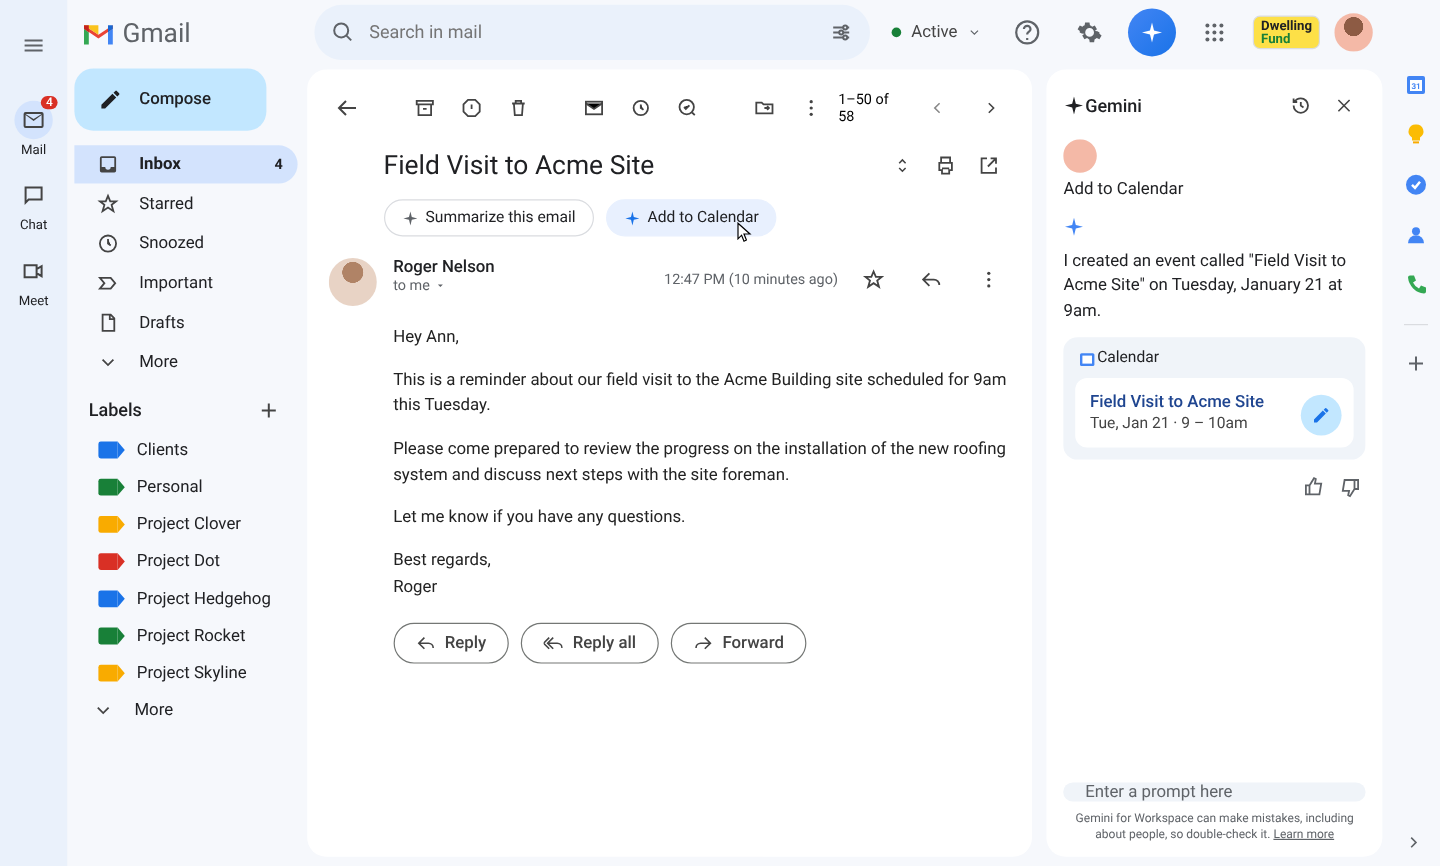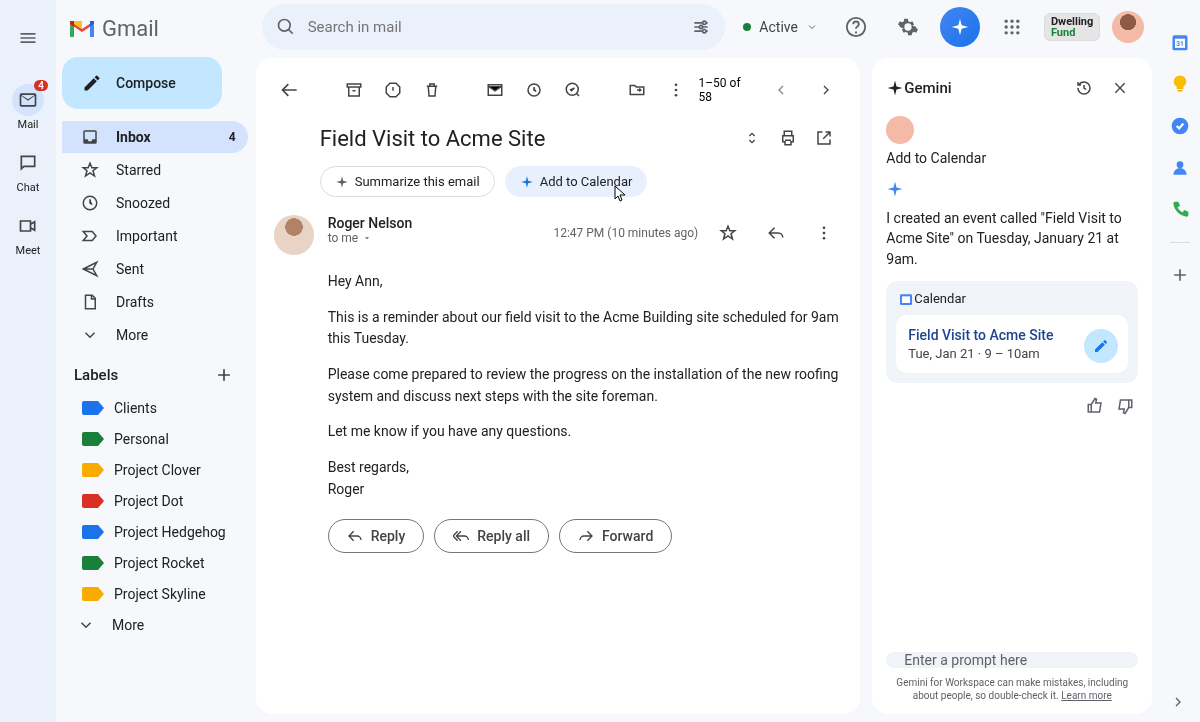--- a/index.html
+++ b/index.html
@@ -26,21 +26,21 @@
 .label-tag{width:16px;height:14px;border-radius:2px 0 0 2px;position:relative}
 .label-tag::after{content:'';position:absolute;right:-6px;top:0;border-left:6px solid;border-top:7px solid transparent;border-bottom:7px solid transparent;border-left-color:inherit}
 .main{flex:1;display:flex;flex-direction:column;padding-top:6px}
 .topbar{display:flex;align-items:center;gap:12px;padding:0 16px 10px 6px;height:52px}
 .search{flex:1;max-width:560px;background:#eaf1fb;border-radius:24px;height:46px;display:flex;align-items:center;padding:0 14px;gap:12px}
 .search input{flex:1;border:none;background:transparent;font-size:15px;outline:none;color:#5f6368}
 .status-chip{display:flex;align-items:center;gap:8px;color:#444;font-size:14px;padding:0 6px;cursor:pointer}
 .dot{width:8px;height:8px;background:#188038;border-radius:50%}
 .ico-btn{width:40px;height:40px;border-radius:50%;display:flex;align-items:center;justify-content:center;cursor:pointer;color:#5f6368}
 .gemini-orb{width:40px;height:40px;border-radius:50%;background:linear-gradient(135deg,#4285f4,#1a73e8);display:flex;align-items:center;justify-content:center;cursor:pointer}
-.org-chip{border:1px solid #dadce0;border-radius:6px;padding:2px 6px;font-size:11px;line-height:11px;font-weight:700;color:#202124;display:flex;align-items:flex-start;gap:4px;background:#e5e5e5}
+.org-chip{border:1px solid #dadce0;border-radius:6px;padding:2px 6px;font-size:11px;line-height:11px;font-weight:700;color:#202124;display:flex;align-items:flex-start;gap:4px;background:#fde047}
 .avatar{width:32px;height:32px;border-radius:50%;background:#f4b9a7;background-image:radial-gradient(circle at 50% 35%,#8d5b44 30%,#f4b9a7 31%)}
 .content{display:flex;flex:1;gap:12px;padding:0 8px 8px 0;min-height:0}
 .mailpane{flex:1;background:#fff;border-radius:16px;padding:12px 18px 18px;display:flex;flex-direction:column;overflow:hidden}
 .toolbar{display:flex;align-items:center;gap:6px;height:40px}
 .tb-ico{width:36px;height:36px;display:flex;align-items:center;justify-content:center;border-radius:50%;cursor:pointer;color:#444}
 .tb-gap{width:20px}
 .pager{margin-left:auto;display:flex;align-items:center;gap:13px;color:#000000;font-size:12px}
 .subject-row{display:flex;align-items:center;padding:10px 0 10px 46px}
 .subject{font-size:22px;font-weight:400;flex:1}
 .chips{display:flex;gap:10px;padding:0 0 14px 46px}
@@ -66,21 +66,21 @@
 .cal-card{background:#f0f4f9;border-radius:12px;padding:10px 12px;margin-bottom:8px}
 .cal-sub{background:#fff;border-radius:10px;padding:12px;margin:8px -2px 0;position:relative}
 .cal-title{font-weight:500;color:#1f4590;margin-bottom:3px}
 .cal-time{font-size:13px;color:#444}
 .edit-fab{position:absolute;right:10px;top:14px;width:34px;height:34px;border-radius:50%;background:#c2e7ff;display:flex;align-items:center;justify-content:center;cursor:pointer}
 .feedback{display:flex;gap:12px;justify-content:flex-end;padding:6px 4px}
 .prompt-wrap{margin-top:auto}
 .prompt{background:#f0f4f9;border-radius:24px;padding:0 18px;color:#5f6368;font-size:14px;cursor:text}
 .disclaimer{font-size:10px;color:#5f6368;text-align:center;padding:8px 4px 0;line-height:1.3}
 .disclaimer a{color:#5f6368;text-decoration:underline}
-.sidepanel{width:46px;background:#f6f8fc;display:flex;flex-direction:column;align-items:center;padding-top:32px;gap:22px;position:relative}
+.sidepanel{width:46px;background:#f6f8fc;display:flex;flex-direction:column;align-items:center;padding-top:60px;gap:22px;position:relative}
 .sp-ico{width:20px;height:20px;display:flex;align-items:center;justify-content:center;cursor:pointer}
 .sp-caret{position:absolute;bottom:10px;right:12px}
 svg{display:block}
 .cursor{position:absolute;pointer-events:none}
 </style>
 <style>.label-item:nth-child(1) .label-tag::after{border-left-color:#1a73e8}.label-item:nth-child(2) .label-tag::after{border-left-color:#188038}.label-item:nth-child(3) .label-tag::after{border-left-color:#f9ab00}.label-item:nth-child(4) .label-tag::after{border-left-color:#d93025}.label-item:nth-child(5) .label-tag::after{border-left-color:#1a73e8}.label-item:nth-child(6) .label-tag::after{border-left-color:#188038}.label-item:nth-child(7) .label-tag::after{border-left-color:#f9ab00}</style></head>
 <body>
 
 <div class="app">
 
@@ -162,28 +162,20 @@
           </span>
           <span>Snoozed</span>
         </div>
       <div class="nav-item">
           <span class="nav-ico">
             <svg width="18" height="18" viewBox="0 0 24 24">
               <path fill="none" stroke="#444" stroke-width="2" d="M3 6h12l5 6-5 6H3l5-6z"></path>
             </svg>
           </span>
           <span>Important</span>
-        </div>
-      <div class="nav-item">
-          <span class="nav-ico">
-            <svg width="18" height="18" viewBox="0 0 24 24">
-              <path fill="none" stroke="#444" stroke-width="2" d="M3 12l18-9-5 9 5 9z M3 12h13"></path>
-            </svg>
-          </span>
-          <span>Sent</span>
         </div>
       <div class="nav-item">
           <span class="nav-ico">
             <svg width="18" height="18" viewBox="0 0 24 24">
               <path fill="none" stroke="#444" stroke-width="2" d="M6 3h9l4 4v14H6z M14 3v5h5"></path>
             </svg>
           </span>
           <span>Drafts</span>
         </div>
       <div class="nav-item">

